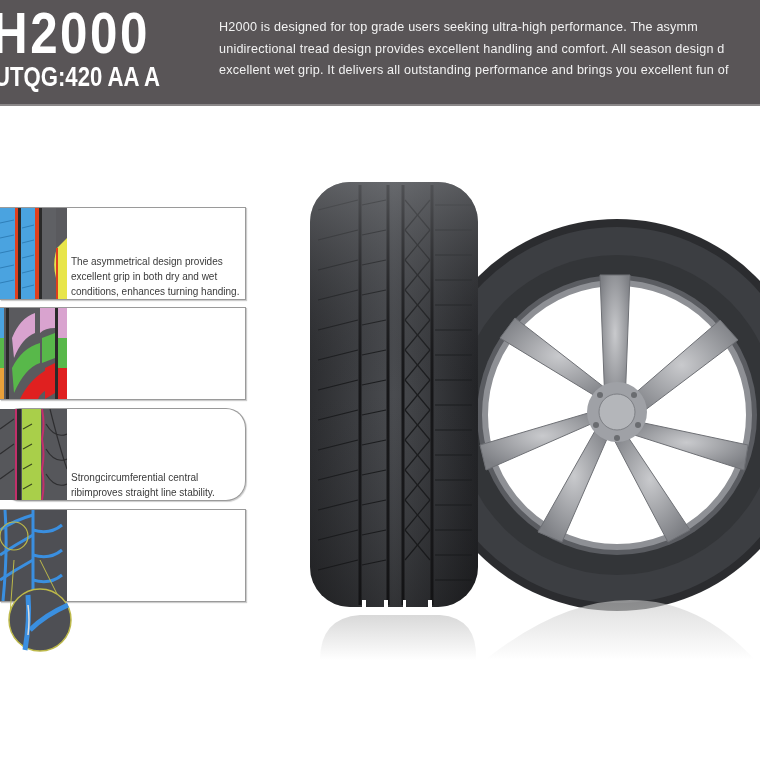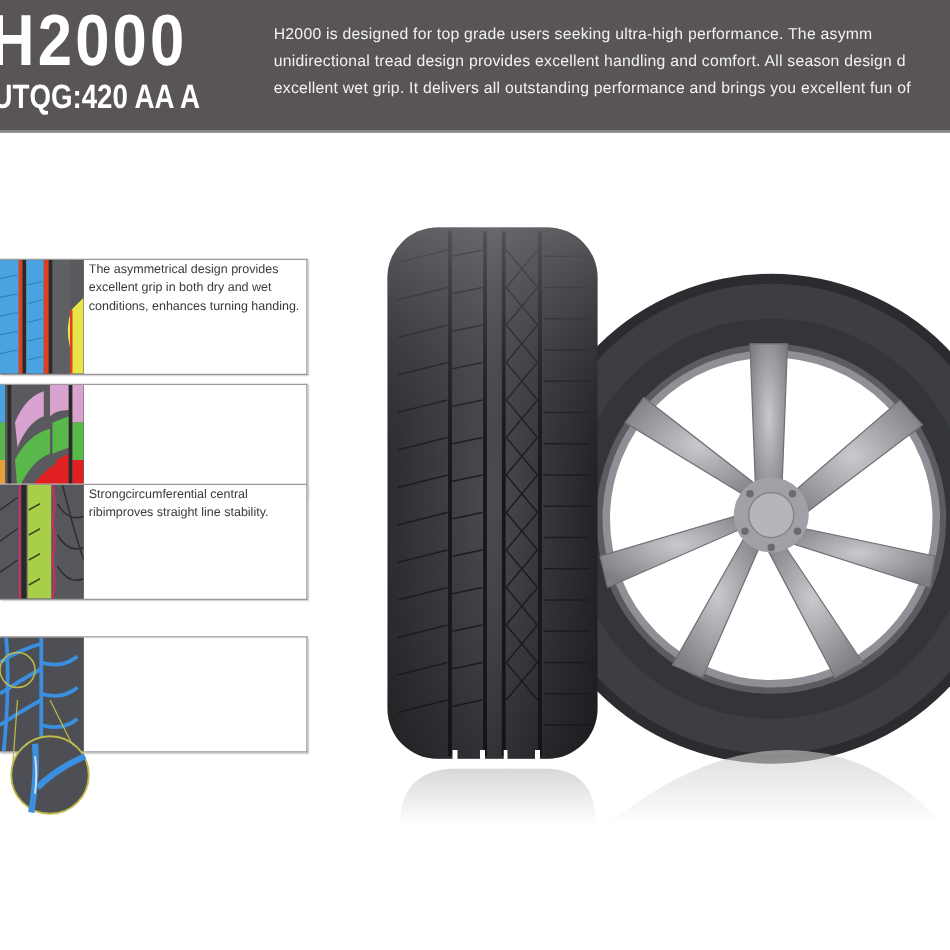--- a/index.html
+++ b/index.html
@@ -4,21 +4,21 @@
 <style>
   html, body { margin:0; padding:0; }
   body { width:760px; height:760px; background:#ffffff; position:relative; overflow:hidden; font-family:"Liberation Sans", sans-serif; }
   .header { position:absolute; left:0; top:0; width:760px; height:104px; background:#595557; border-bottom:2px solid #8a8788; }
   .model { position:absolute; left:-8px; top:2px; color:#fff; font-family:"Liberation Sans", sans-serif; font-weight:bold; font-size:58px; letter-spacing:3px; transform:scaleX(0.85); transform-origin:left top; line-height:62px; }
   .utqg { position:absolute; left:-6px; top:62px; color:#fff; font-weight:bold; font-size:27px; transform:scaleX(0.82); transform-origin:left top; letter-spacing:0px; }
   .desc { position:absolute; left:219px; top:17px; width:620px; color:#f2f2f2; font-size:12.6px; line-height:21.5px; white-space:nowrap; letter-spacing:0.2px; }
   .desc div { white-space:nowrap; }
   .feature { position:absolute; left:0; width:245px; height:91px; border:1px solid #9a9a9a; border-left:none; background:#fff; box-shadow:1px 1px 1px #ccc; }
   .feature .thumb { position:absolute; left:0; top:0; width:67px; height:91px; overflow:hidden; background:#4e4e52; }
-  .feature .text { position:absolute; left:71px; top:0; width:170px; height:91px; display:flex; align-items:flex-start; font-size:10px; line-height:15px; color:#3a3a3a; }
+  .feature .text { position:absolute; left:71px; top:0; width:170px; height:91px; display:flex; align-items:flex-end; font-size:10px; line-height:15px; color:#3a3a3a; }
   .feature .text span { display:block; }
   .stage { position:absolute; left:300px; top:170px; width:460px; height:500px; }
 </style>
 </head>
 <body>
 
 <div class="header">
   <div class="model">H2000</div>
   <div class="utqg">UTQG:420 AA A</div>
   <div class="desc">
@@ -67,21 +67,21 @@
       <path d="M42 30 L55 25 L55 50 L42 55 Z" fill="#58b84a"></path>
       <path d="M45 60 L55 55 L55 85 L45 91 Z" fill="#e02020"></path>
       <rect x="55" y="0" width="3" height="91" fill="#2a2a2a"></rect>
       <rect x="58" y="0" width="9" height="30" fill="#d9a3cf"></rect>
       <rect x="58" y="30" width="9" height="30" fill="#58b84a"></rect>
       <rect x="58" y="60" width="9" height="31" fill="#e02020"></rect>
     </svg>
   </div>
 </div>
 
-<div class="feature" style="top:387px;">
+<div class="feature" style="top:408px;border-radius:20px;">
   <div class="thumb">
     <svg width="67" height="91" viewBox="0 0 67 91">
       <rect width="67" height="91" fill="#56575b"></rect>
       <g stroke="#2e2e30" stroke-width="1.2" fill="none">
         <path d="M0 20 L14 10 M0 45 L14 35 M0 70 L14 60"></path>
         <path d="M46 15 Q55 30 67 25 M46 40 Q55 55 67 50 M46 65 Q55 80 67 75"></path>
         <path d="M50 0 Q60 40 67 60"></path>
       </g>
       <rect x="15" y="0" width="2" height="91" fill="#c2306a"></rect>
       <rect x="17" y="0" width="4" height="91" fill="#2a2a2a"></rect>

